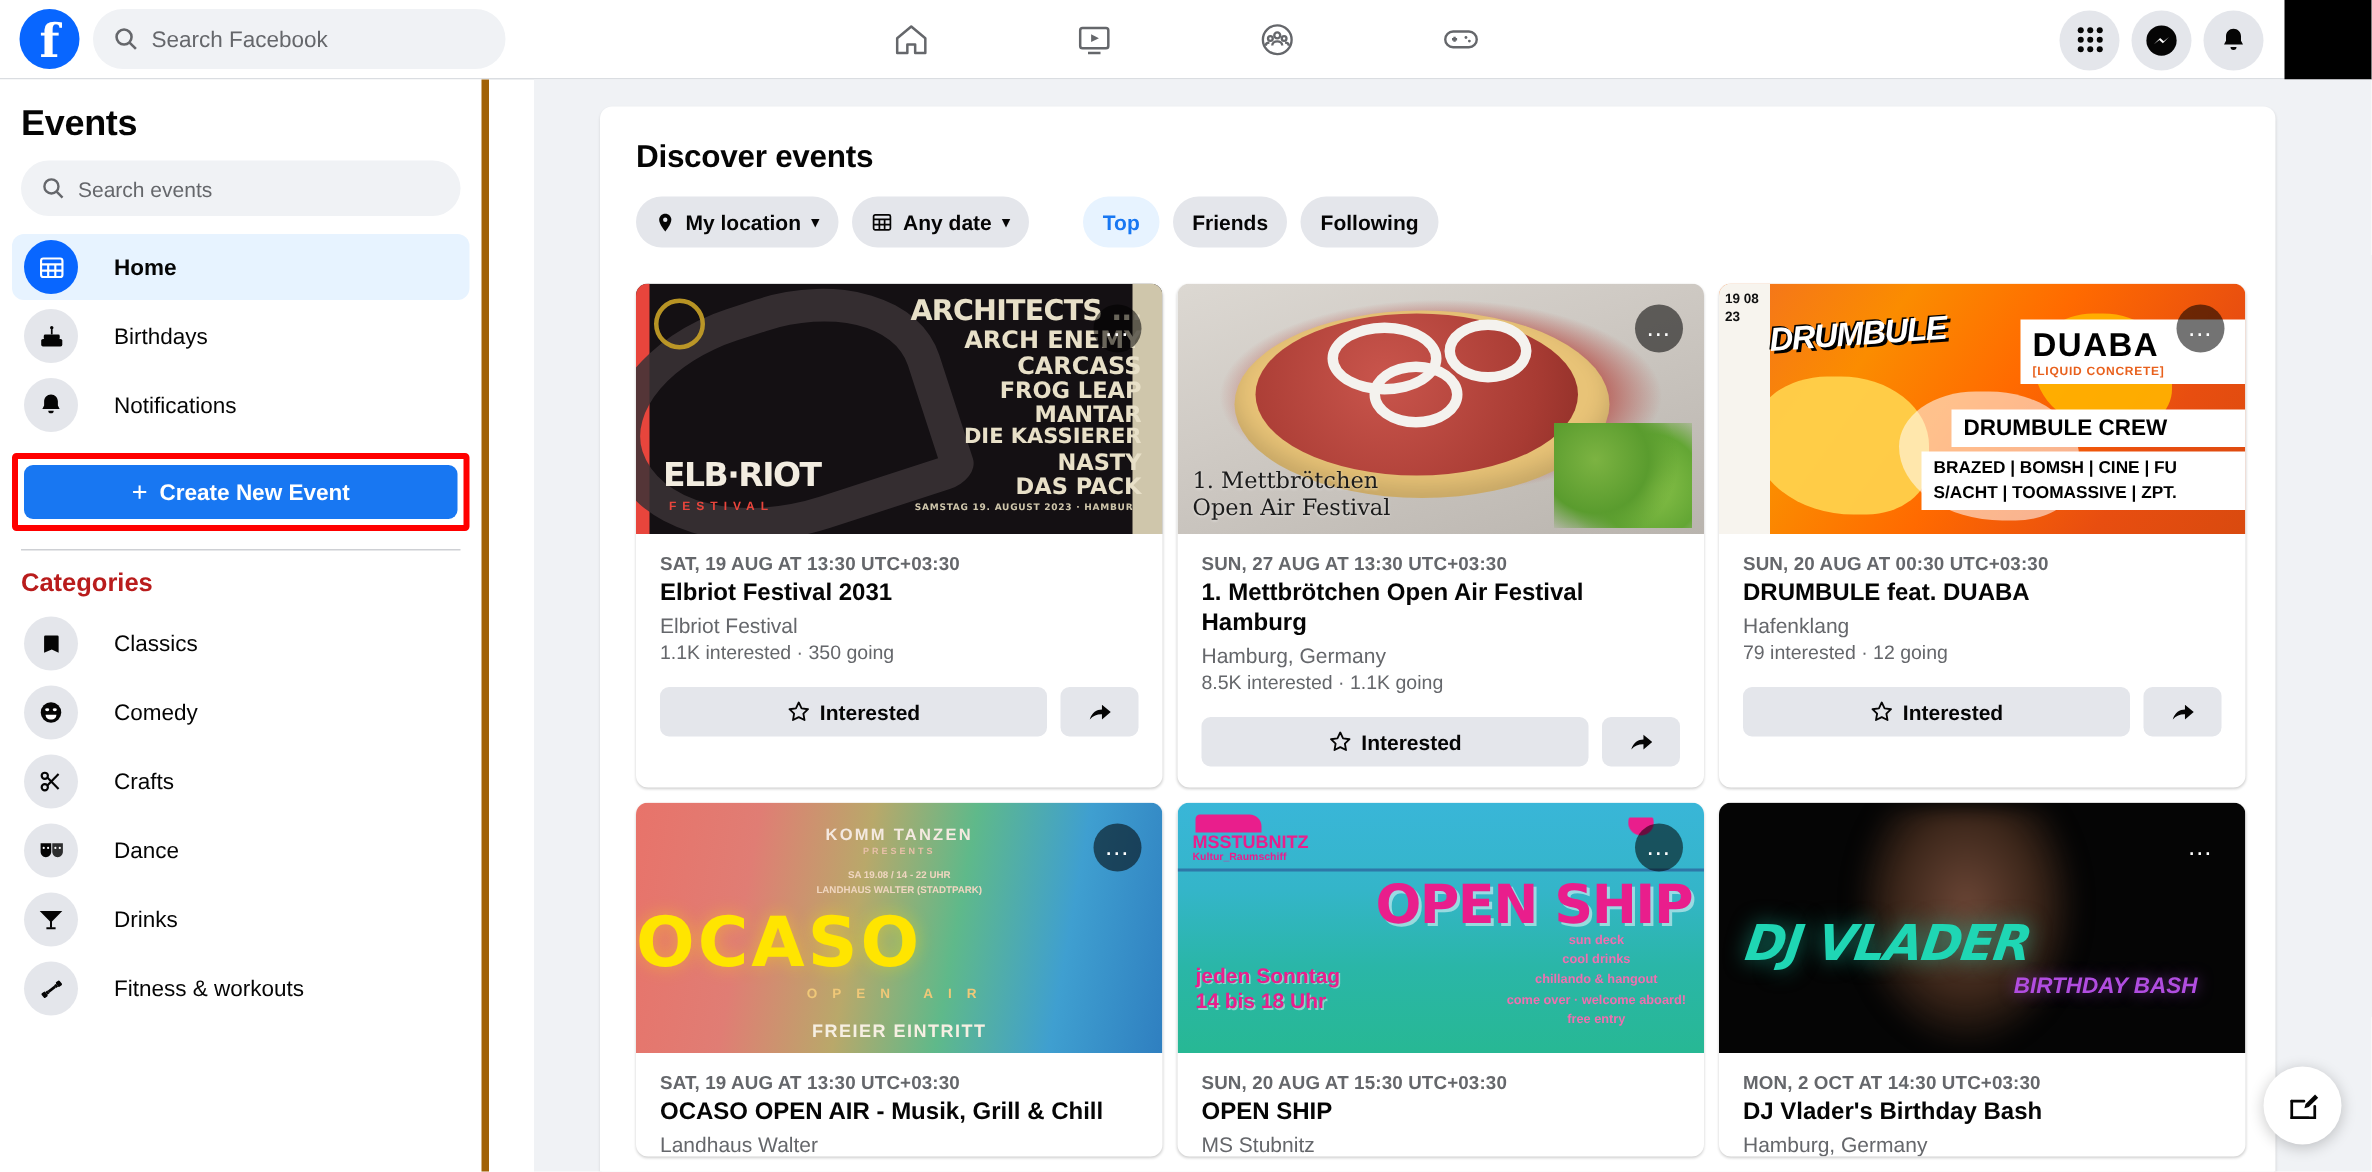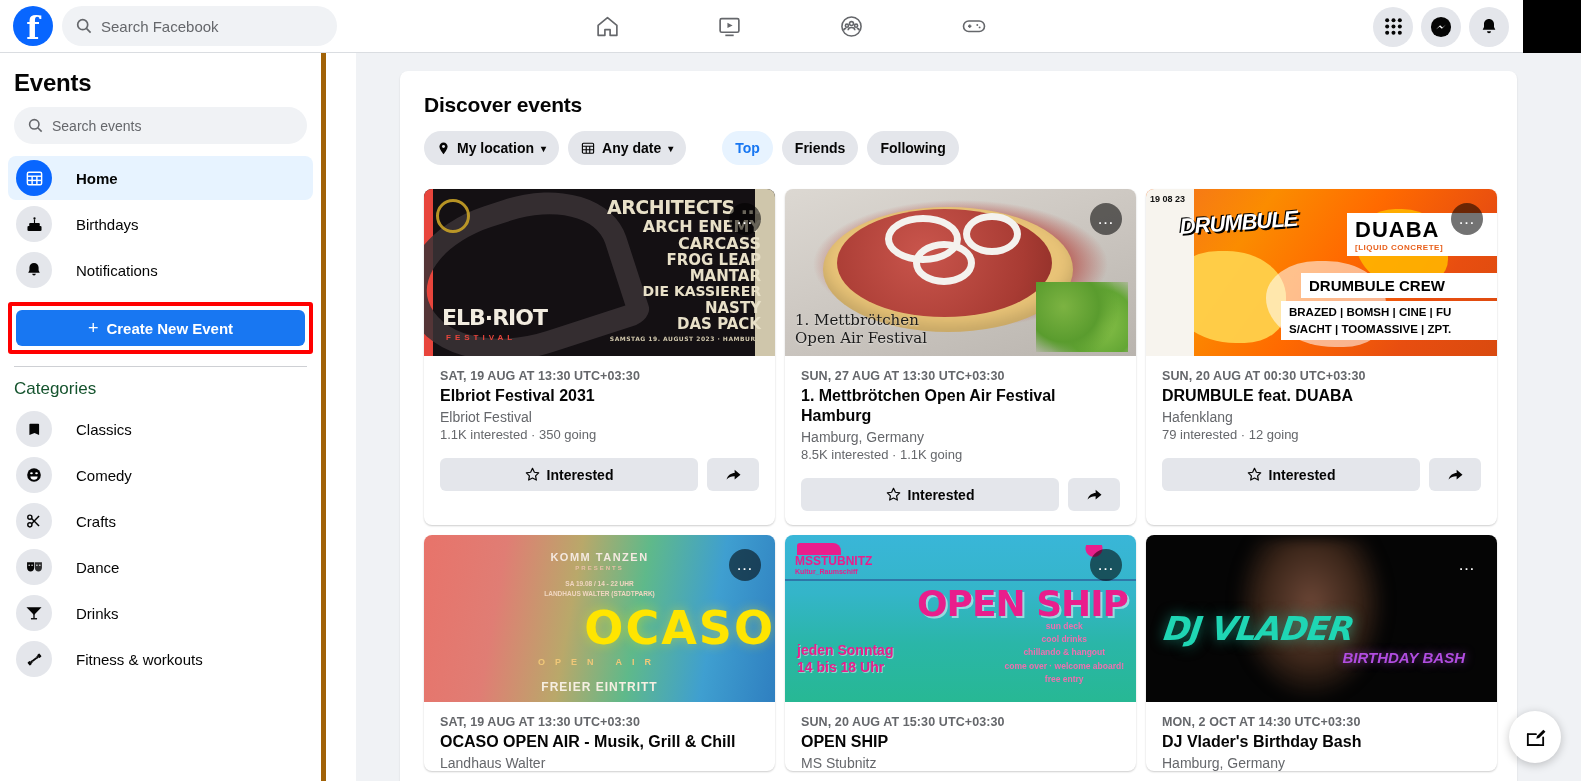--- a/index.html
+++ b/index.html
@@ -100,21 +100,21 @@
   .cne-btn {
     height: 36px; border-radius: 6px; background: #1877f2;
     display: flex; align-items: center; justify-content: center;
     gap: 8px; cursor: pointer;
   }
   .cne-btn .label { color: #fff; font-size: 15px; font-weight: bold; }
   .cne-btn .plus { color: #fff; font-size: 18px; font-weight: 400; line-height: 1; }
 
   .side-sep { height: 1px; background: #ced0d4; margin: 12px 14px 0 14px; }
   .cat-title {
-    font-size: 17px; font-weight: normal; color: #14532d;
+    font-size: 17px; font-weight: bold; color: #b91c1c;
     padding: 12px 0 6px 14px;
   }
 
   
   .main {
     position: absolute; top: 53px; left: 356px;
     width: 1225px; height: 728px;
     background: #f0f2f5; overflow: hidden;
   }
   .panel {
@@ -257,21 +257,21 @@
     background: linear-gradient(125deg, #f37021 0%, #fb8c00 28%, #ff6a00 52%, #e84e10 78%, #d94a0f 100%);
   }
   .p-drum .blob {
     position: absolute; border-radius: 46% 54% 38% 62%;
     background: #ffd34d; opacity: .92;
   }
   .p-drum .b1 { left: 22px; top: 62px; width: 118px; height: 92px; }
   .p-drum .b2 { left: 120px; top: 72px; width: 120px; height: 86px; background: #ffffff; opacity:.55; }
   .p-drum .b3 { left: 210px; top: 20px; width: 92px; height: 78px; background:#ffb300; }
   .p-drum .lstrip {
-    position: absolute; left: 0; top: 0; width: 48px; height: 100%;
+    position: absolute; left: 0; top: 0; width: 34px; height: 100%;
     background: #f7f4ee; color: #111; font-size: 9px; font-weight: bold;
     line-height: 1.35; padding: 4px 0 0 4px;
   }
   .p-drum .tag {
     position: absolute; left: 34px; top: 18px; width: 200px; height: 42px;
     color: #fff; font-size: 22px; font-weight: bold; font-style: italic;
     text-shadow: 2px 2px 0 #000, -1px -1px 0 #000;
     transform: rotate(-4deg); letter-spacing: -1px;
   }
   .p-drum .wbox {
@@ -292,21 +292,21 @@
   }
   .p-ocaso .top2 {
     position: absolute; top: 30px; width: 100%; text-align: center;
     color: #e8c0a8; font-size: 6px; font-weight: bold; letter-spacing: 2px;
   }
   .p-ocaso .top3 {
     position: absolute; top: 44px; width: 100%; text-align: center;
     color: #f0d6c0; font-size: 6.5px; font-weight: bold; line-height: 1.6;
   }
   .p-ocaso .big {
-    position: absolute; top: 66px; width: 100%; text-align: right;
+    position: absolute; top: 66px; width: 100%; text-align: left;
     color: #ffe500; font-size: 46px; font-weight: bold;
     font-family: "DejaVu Sans", sans-serif; letter-spacing: 2px;
     text-shadow: 0 0 12px rgba(255,229,0,.4);
   }
   .p-ocaso .sub {
     position: absolute; top: 122px; width: 100%; text-align: center;
     color: #f0c878; font-size: 9px; font-weight: bold; letter-spacing: 10px;
   }
   .p-ocaso .free {
     position: absolute; bottom: 8px; width: 100%; text-align: center;

